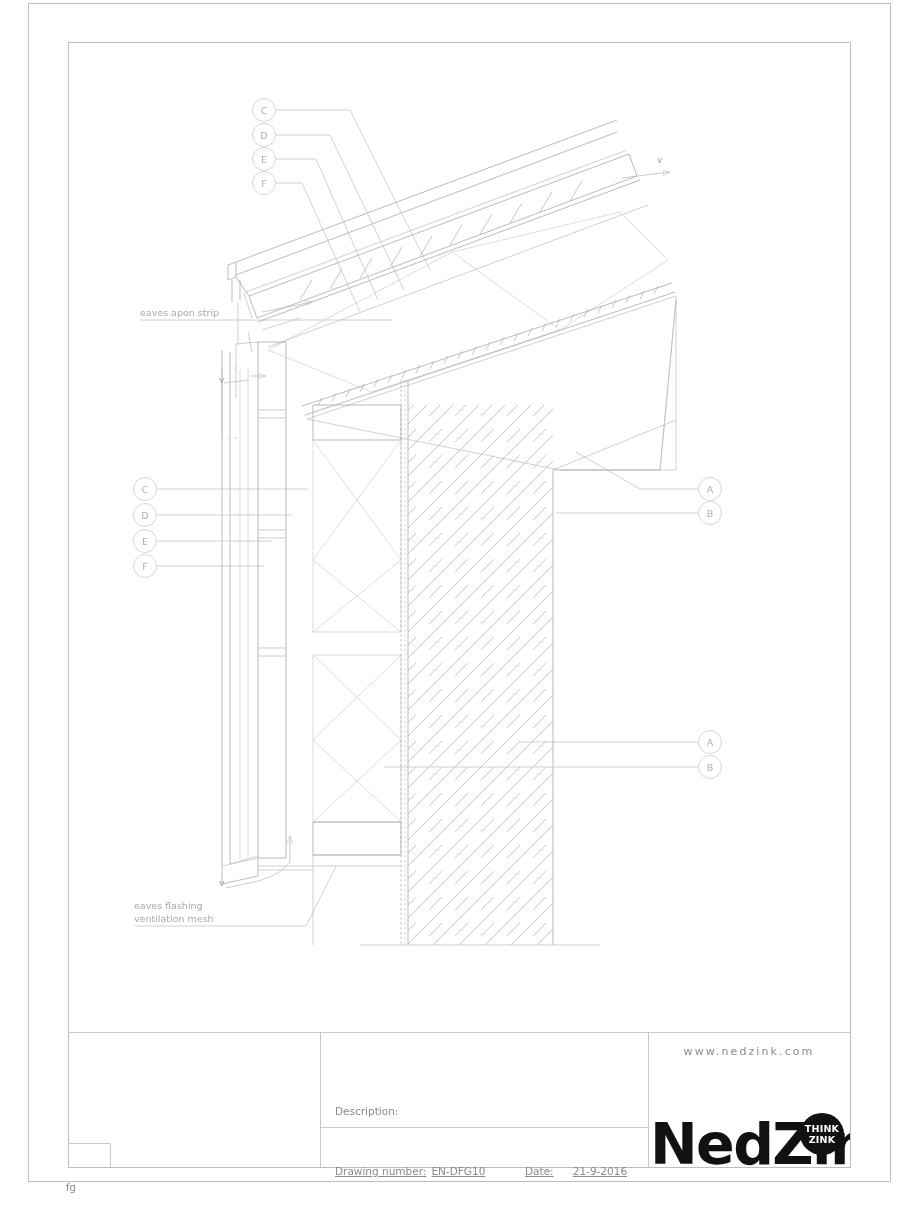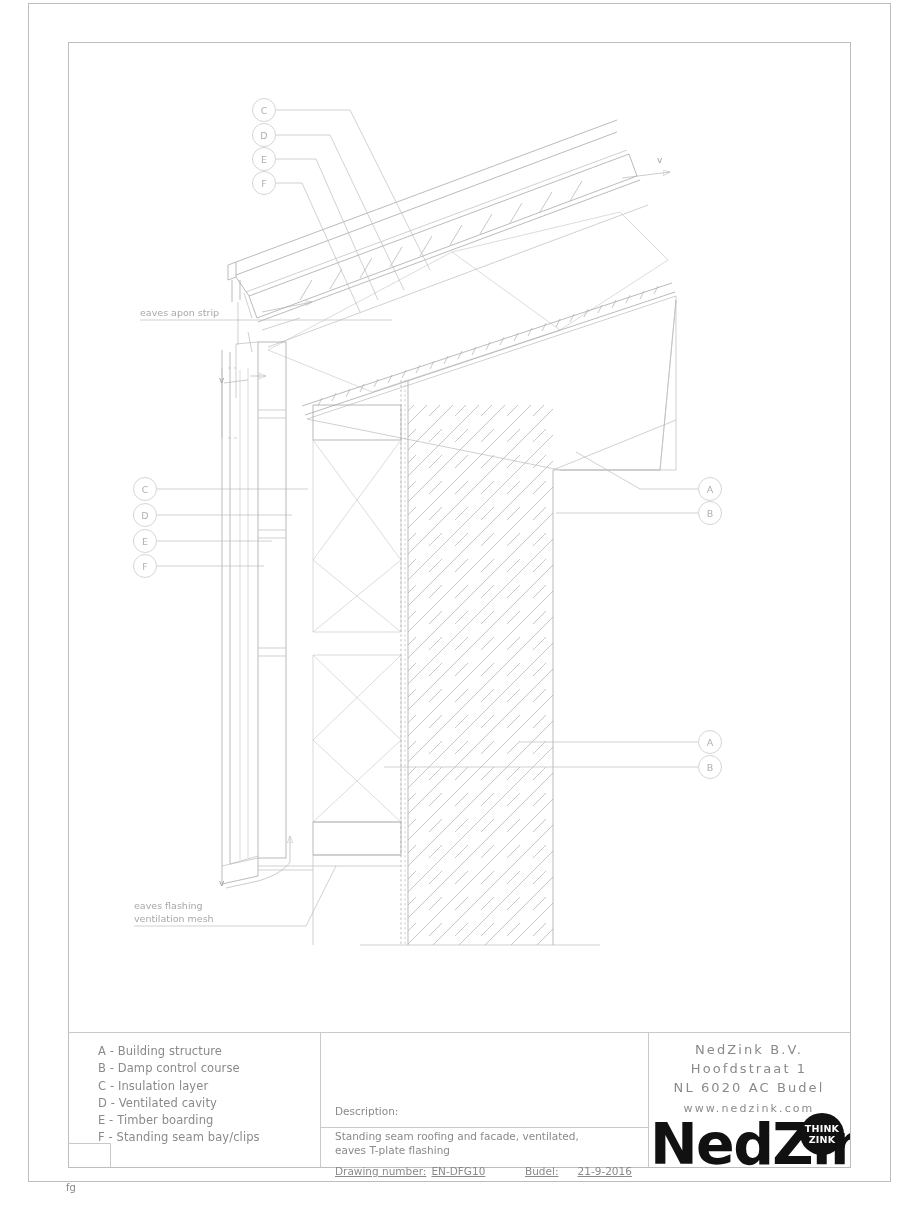--- a/index.html
+++ b/index.html
@@ -323,54 +323,35 @@
       <path class="tb" d="M 68.5,1032.5 L 850.5,1032.5"></path>
       <path class="tb" d="M 320.5,1032.5 L 320.5,1167.5"></path>
       <path class="tb" d="M 648.5,1032.5 L 648.5,1167.5"></path>
       <path class="tb" d="M 320.5,1127.5 L 648.5,1127.5"></path>
       <path class="tb" d="M 68.5,1143.5 L 110.5,1143.5"></path>
       <path class="tb" d="M 110.5,1143.5 L 110.5,1167.5"></path>
     </g>
   </svg>
   </div>
 
-  <div style="position:absolute;left:98px;top:1043px;width:215px;">
-    <div class="legend-tx" style="line-height:17.3px;">
-      <div>A - Building structure</div>
-      <div>B - Damp control course</div>
-      <div>C - Insulation layer</div>
-      <div>D - Ventilated cavity</div>
-      <div>E - Timber boarding</div>
-      <div>F - Standing seam bay/clips</div>
-    </div>
-  </div>
 
   <div style="position:absolute;left:335px;top:1105px;width:300px;">
     <div class="desc-label">Description:</div>
-    <div class="desc-tx" style="margin-top:12px;line-height:14px;">
-      <div>Standing seam roofing and facade, ventilated,</div>
-      <div>eaves T-plate flashing</div>
-    </div>
   </div>
 
   <div style="position:absolute;left:335px;top:1160px;">
     <span class="dnum">Drawing number:</span>
     <span class="dnum">EN-DFG10</span>
   </div>
   <div style="position:absolute;left:525px;top:1160px;">
-    <span class="dnum">Budel:</span>
+    <span class="dnum">Date:</span>
     <span class="dnum" style="margin-left:14px;">21-9-2016</span>
   </div>
 
   <div style="position:absolute;left:648px;top:1040px;width:202px;text-align:center;">
-    <div class="addr" style="line-height:19px;">
-      <div>NedZink B.V.</div>
-      <div>Hoofdstraat 1</div>
-      <div>NL 6020 AC Budel</div>
-    </div>
     <div class="addr2" style="margin-top:5px;">www.nedzink.com</div>
   </div>
 
   <div style="position:absolute;left:648px;top:1112px;width:202px;height:58px;">
     <svg width="202" height="58" viewBox="0 0 202 58" xmlns="http://www.w3.org/2000/svg">
       <text class="logo" x="2" y="52">NedZink</text>
       <ellipse cx="174" cy="22" rx="22" ry="21" fill="#111111"></ellipse>
       <text class="badge-tx" x="174" y="20" text-anchor="middle">THINK</text>
       <text class="badge-tx" x="174" y="31" text-anchor="middle">ZINK</text>
     </svg>

